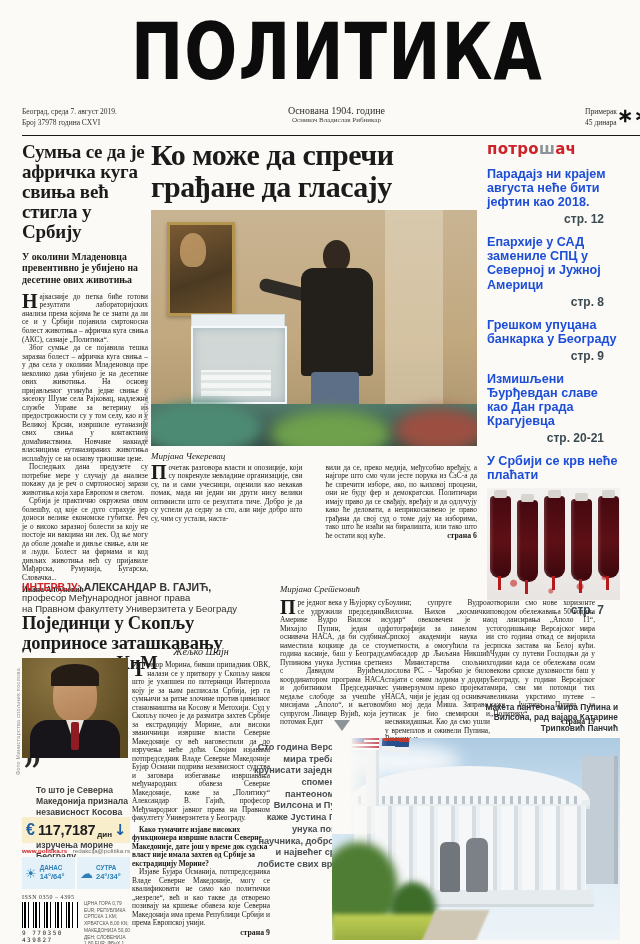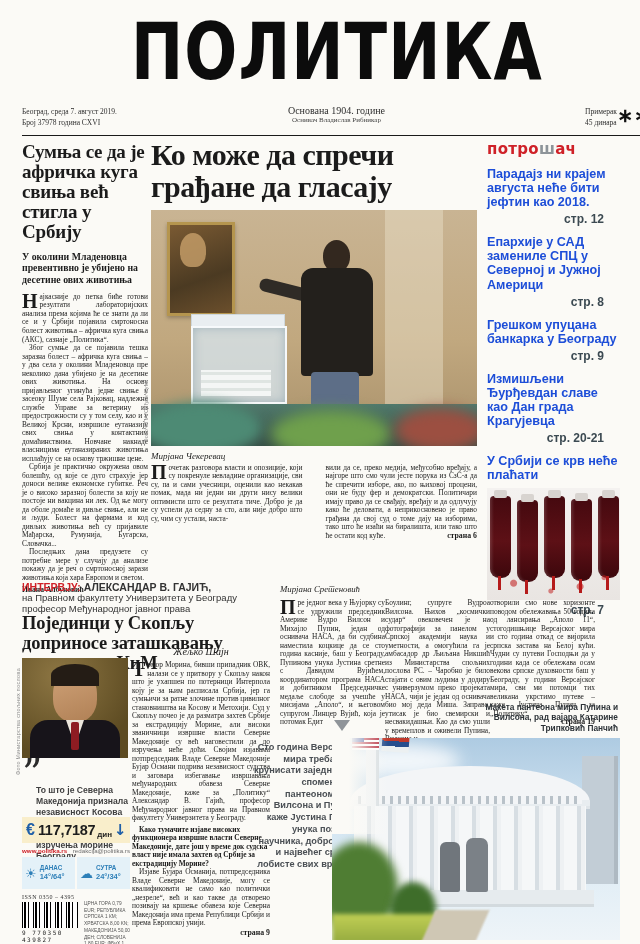--- a/index.html
+++ b/index.html
@@ -188,22 +188,22 @@
     <div class="dl-marks">∗∗</div>
   </div>
   <div class="top-rule"></div>
 
   <div class="swine">
     <div class="swine-hl">Сумња се да је афричка куга свиња већ стигла у Србију</div>
     <div class="swine-deck">У околини Младеновца превентивно је убијено на десетине ових животиња</div>
     <div class="body-txt">
       <p class="nofi dc">Најкасније до петка биће готови резултати лабораторијских анализа према којима ће се знати да ли се и у Србији појавила смртоносна болест животиња – афричка куга свиња (АКС), сазнаје „Политика“.</p>
       <p>Због сумње да се појавила тешка заразна болест – афричка куга свиња – у два села у околини Младеновца пре неколико дана убијено је на десетине ових животиња. На основу пријављеног угинућа једне свиње у засеоку Шуме села Рајковац, надлежне службе Управе за ветерину из предострожности су у том селу, као и у Великој Крсни, извршиле еутаназију свих свиња у контактним домаћинствима. Новчане накнаде власницима еутаназираних животиња исплаћују се на основу тржишне цене.</p>
+      <p>Последњих дана предузете су потребне мере у случају да анализе покажу да је реч о смртоносној зарази животиња која хара Европом и светом.</p>
       <p>Србија је практично окружена овом болешћу, од које се дуго страхује јер доноси велике економске губитке. Реч је о високо заразној болести за коју не постоје ни вакцина ни лек. Од ње могу да оболе домаће и дивље свиње, али не и људи. Болест на фармама и код дивљих животиња већ су пријавиле Мађарска, Румунија, Бугарска, Словачка...</p>
-      <p>Последњих дана предузете су потребне мере у случају да анализе покажу да је реч о смртоносној зарази животиња која хара Европом и светом.</p>
     </div>
     <div class="swine-byline">Ивана Албуновић</div>
   </div>
 
   <div class="election">
     <div class="election-hl">Ко може да спречи грађане да гласају</div>
     <div class="photo-vote">
       <div class="pv-band"></div>
       <div class="pv-painting"></div>
       <div class="pv-boxlid"></div>
@@ -247,22 +247,22 @@
       <div class="bag b3"></div>
       <div class="bag b4"></div>
       <div class="bag b5"></div>
       <div class="blood-splat"></div>
     </div>
     <div class="sb-page">стр. 7</div>
   </div>
 
   <div class="int-kicker">
     <div class="kick1"><span class="lbl">ИНТЕРВЈУ:</span><span> АЛЕКСАНДАР В. ГАЈИЋ,</span></div>
+    <div class="kick2">професор Међународног јавног права</div>
     <div class="kick2">на Правном факултету Универзитета у Београду</div>
-    <div class="kick2">професор Међународног јавног права</div>
   </div>
   <div class="int-hl">Појединци у Скопљу доприносе заташкавању злочина на КиМ</div>
 
   <div class="photo-portrait">
     <div class="pp-head"></div>
     <div class="pp-suit"></div>
     <div class="pp-shirt"></div>
     <div class="pp-tie"></div>
   </div>
   <div class="credit-vert" style="left:15px;top:668px;">Фото Министарства спољних послова</div>

